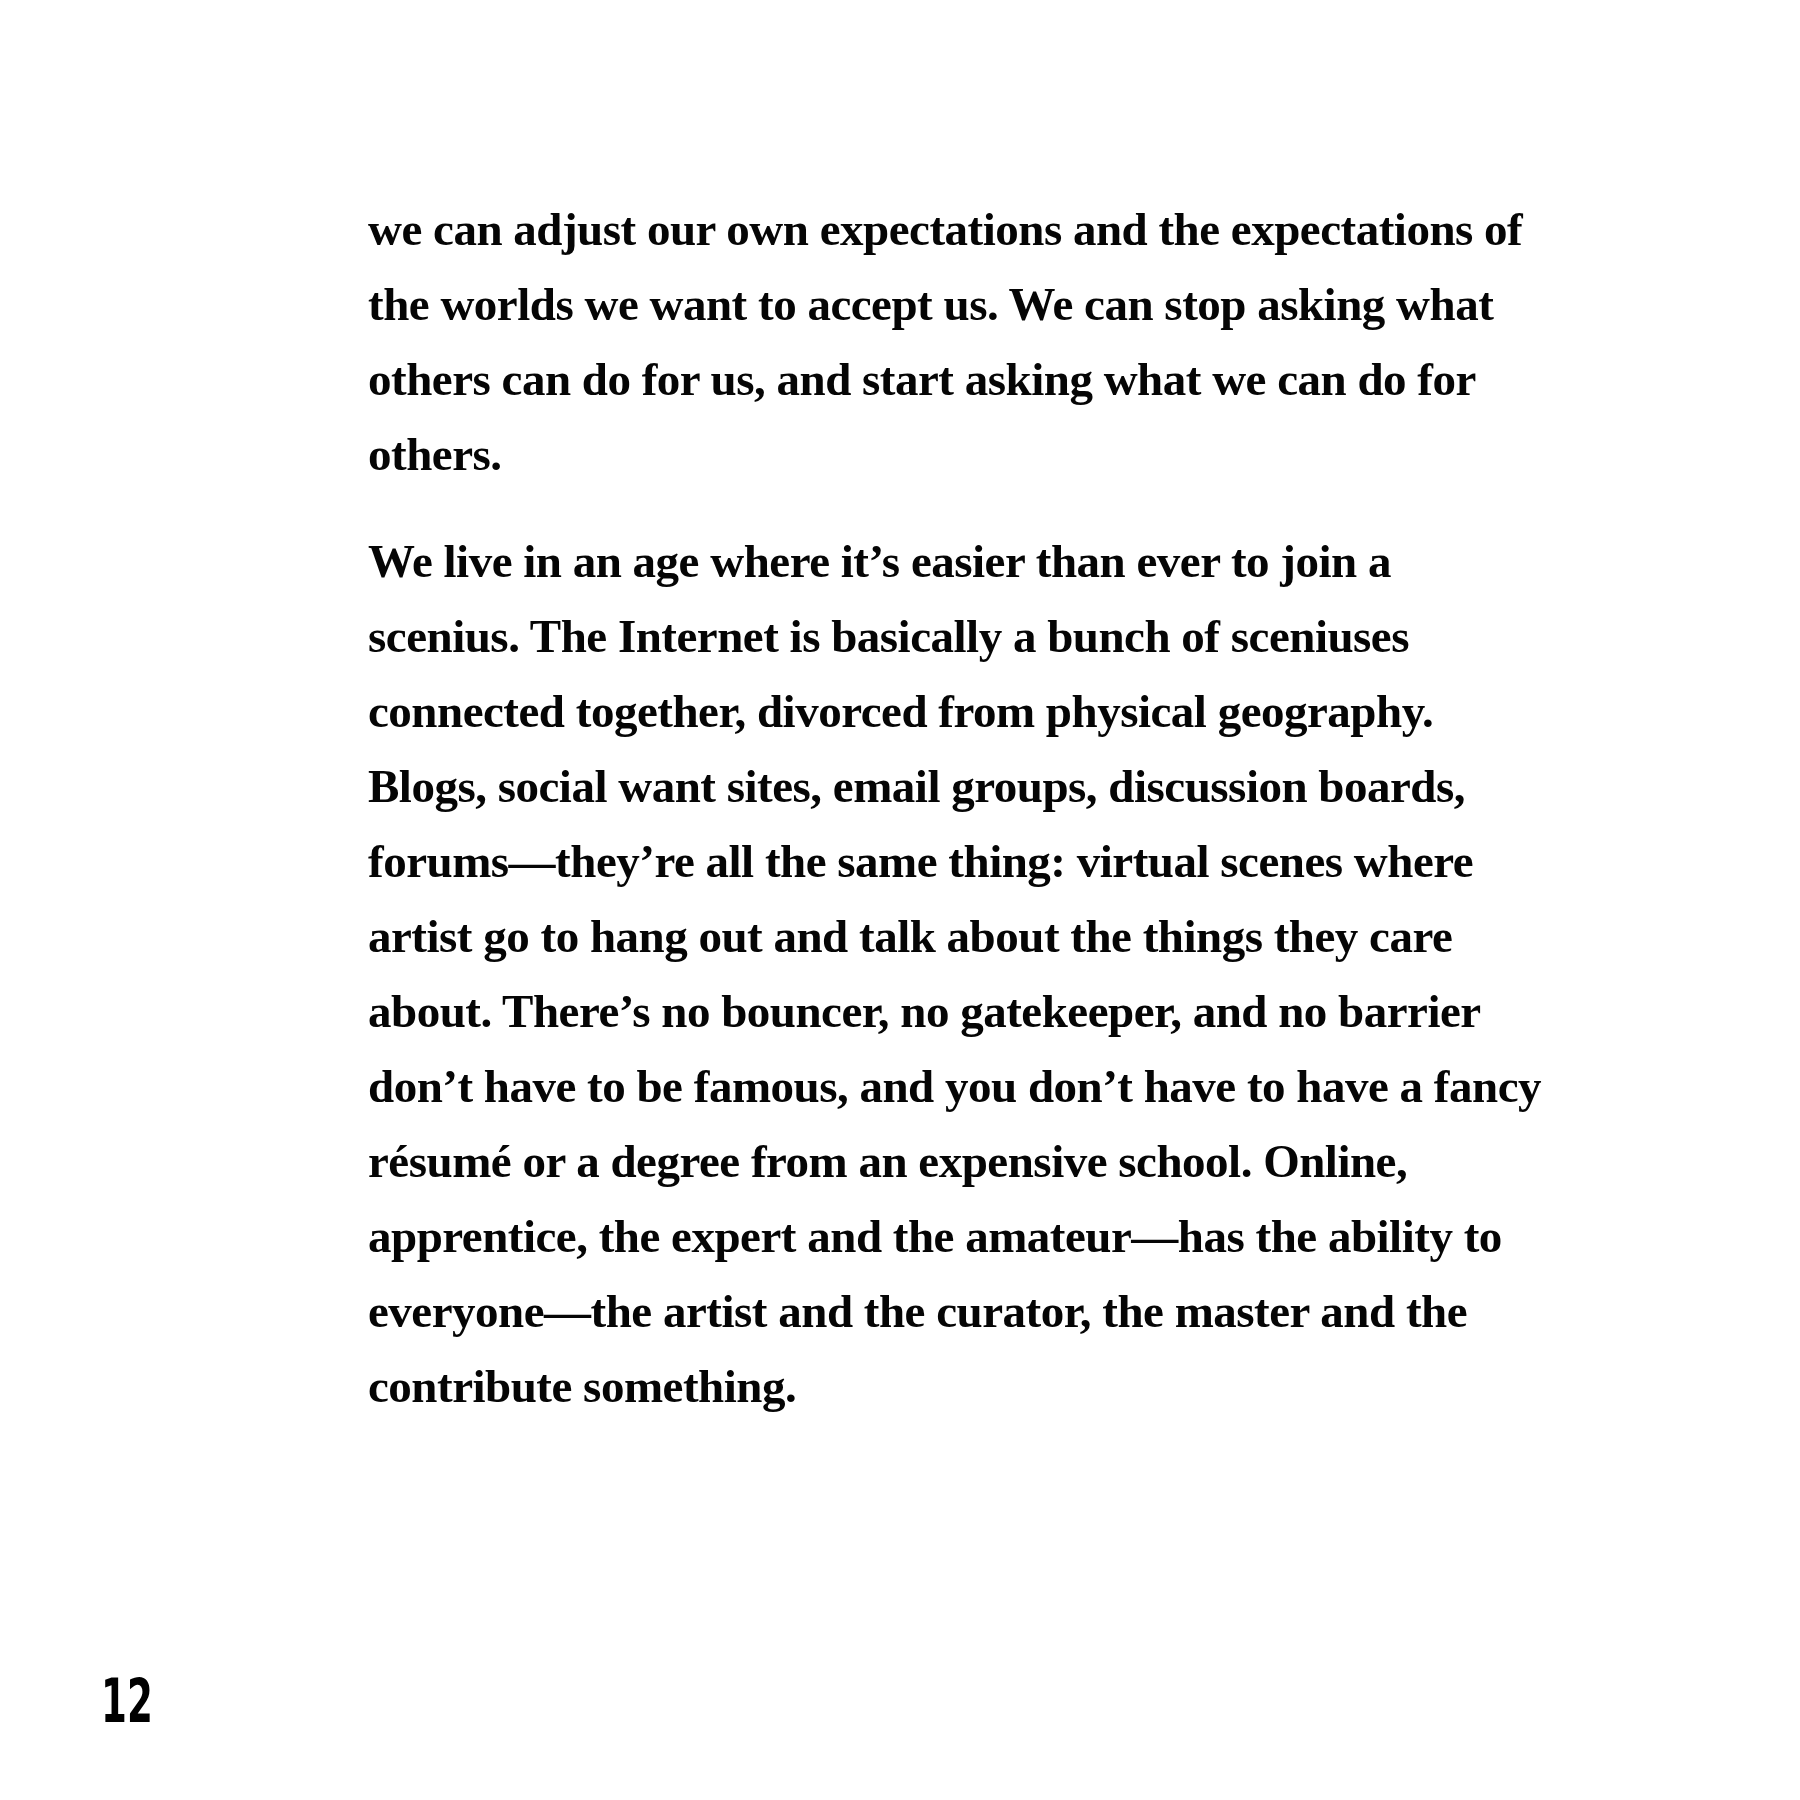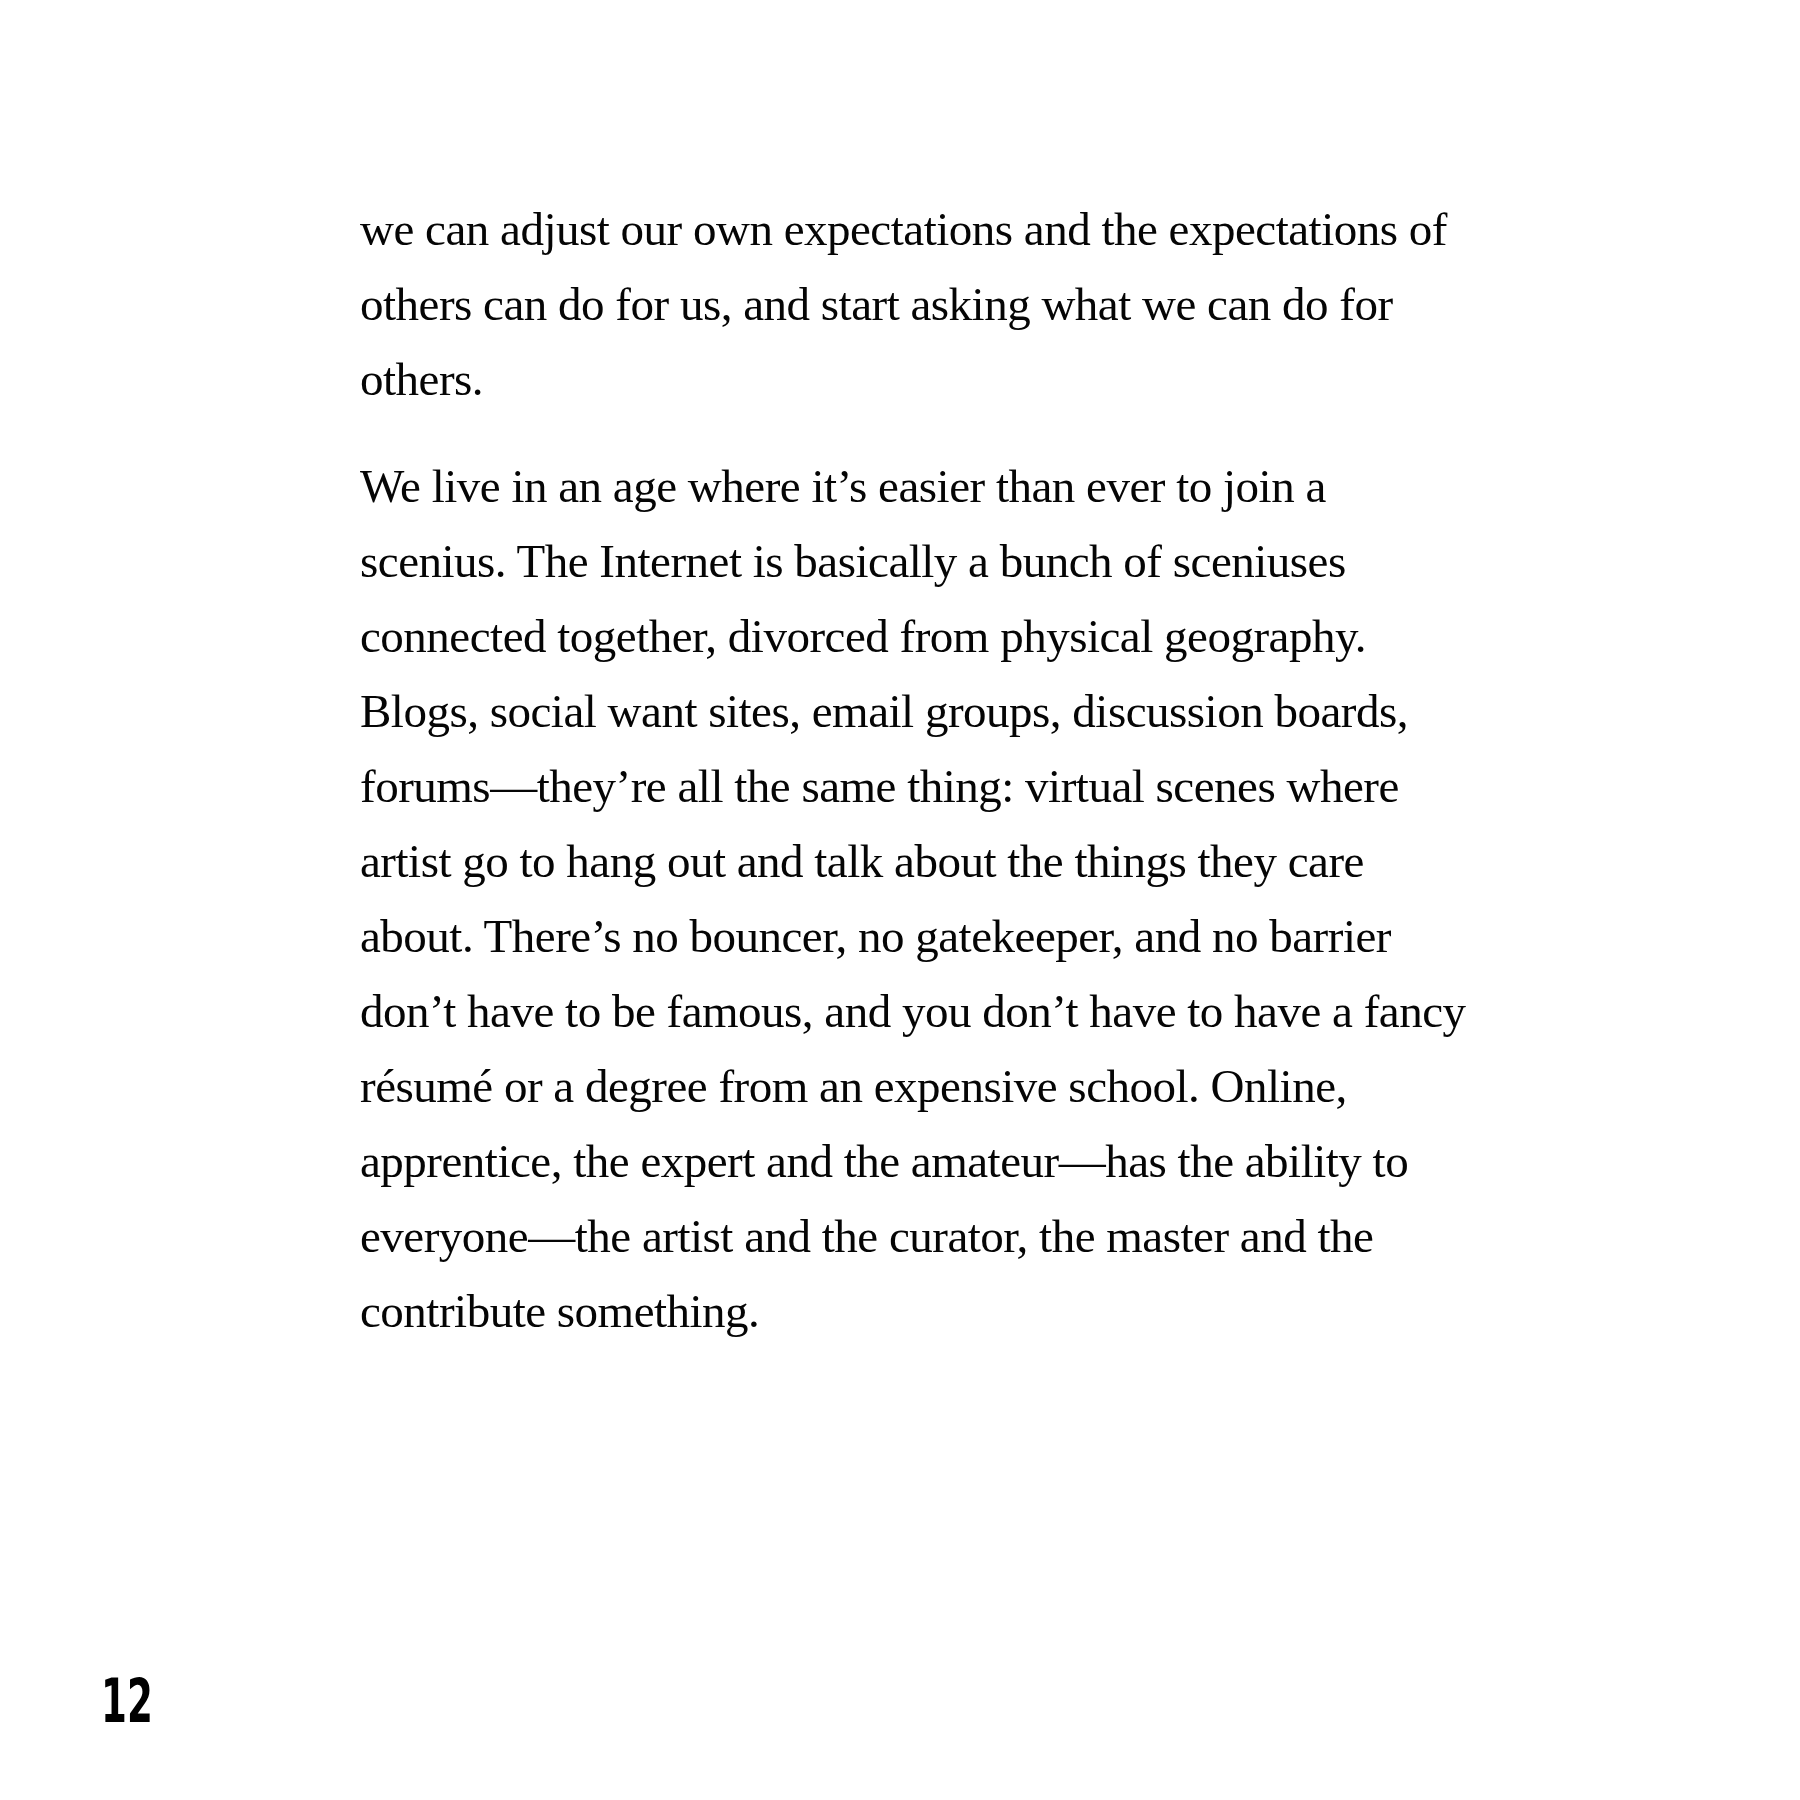--- a/index.html
+++ b/index.html
@@ -14,22 +14,23 @@
     overflow: hidden;
     font-family: "Liberation Serif", serif;
   }
   .text-block {
     position: absolute;
     left: 352px;
     top: 192px;
     width: 1200px;
   }
   .para {
-    margin: 0 0 32px 8px;
+    margin: 0 0 32px 16px;
     padding: 0;
+    font-weight: bold;
   }
   .line {
     display: block;
     font-size: 47px;
     line-height: 75px;
     letter-spacing: -0.5px;
     color: #050505;
     white-space: nowrap;
   }
   .page-number {
@@ -45,20 +46,21 @@
     transform-origin: left center;
   }
 </style>
 </head>
 <body>
 
 <div class="text-block">
 
   <p class="para">
     <span class="line">we can adjust our own expectations and the expectations of</span>
+    <span class="line">the worlds we want to accept us. We can stop asking what</span>
     <span class="line">others can do for us, and start asking what we can do for</span>
     <span class="line">others.</span>
   </p>
 
   <p class="para">
     <span class="line">We live in an age where it’s easier than ever to join a</span>
     <span class="line">scenius. The Internet is basically a bunch of sceniuses</span>
     <span class="line">connected together, divorced from physical geography.</span>
     <span class="line">Blogs, social want sites, email groups, discussion boards,</span>
     <span class="line">forums—they’re all the same thing: virtual scenes where</span>

